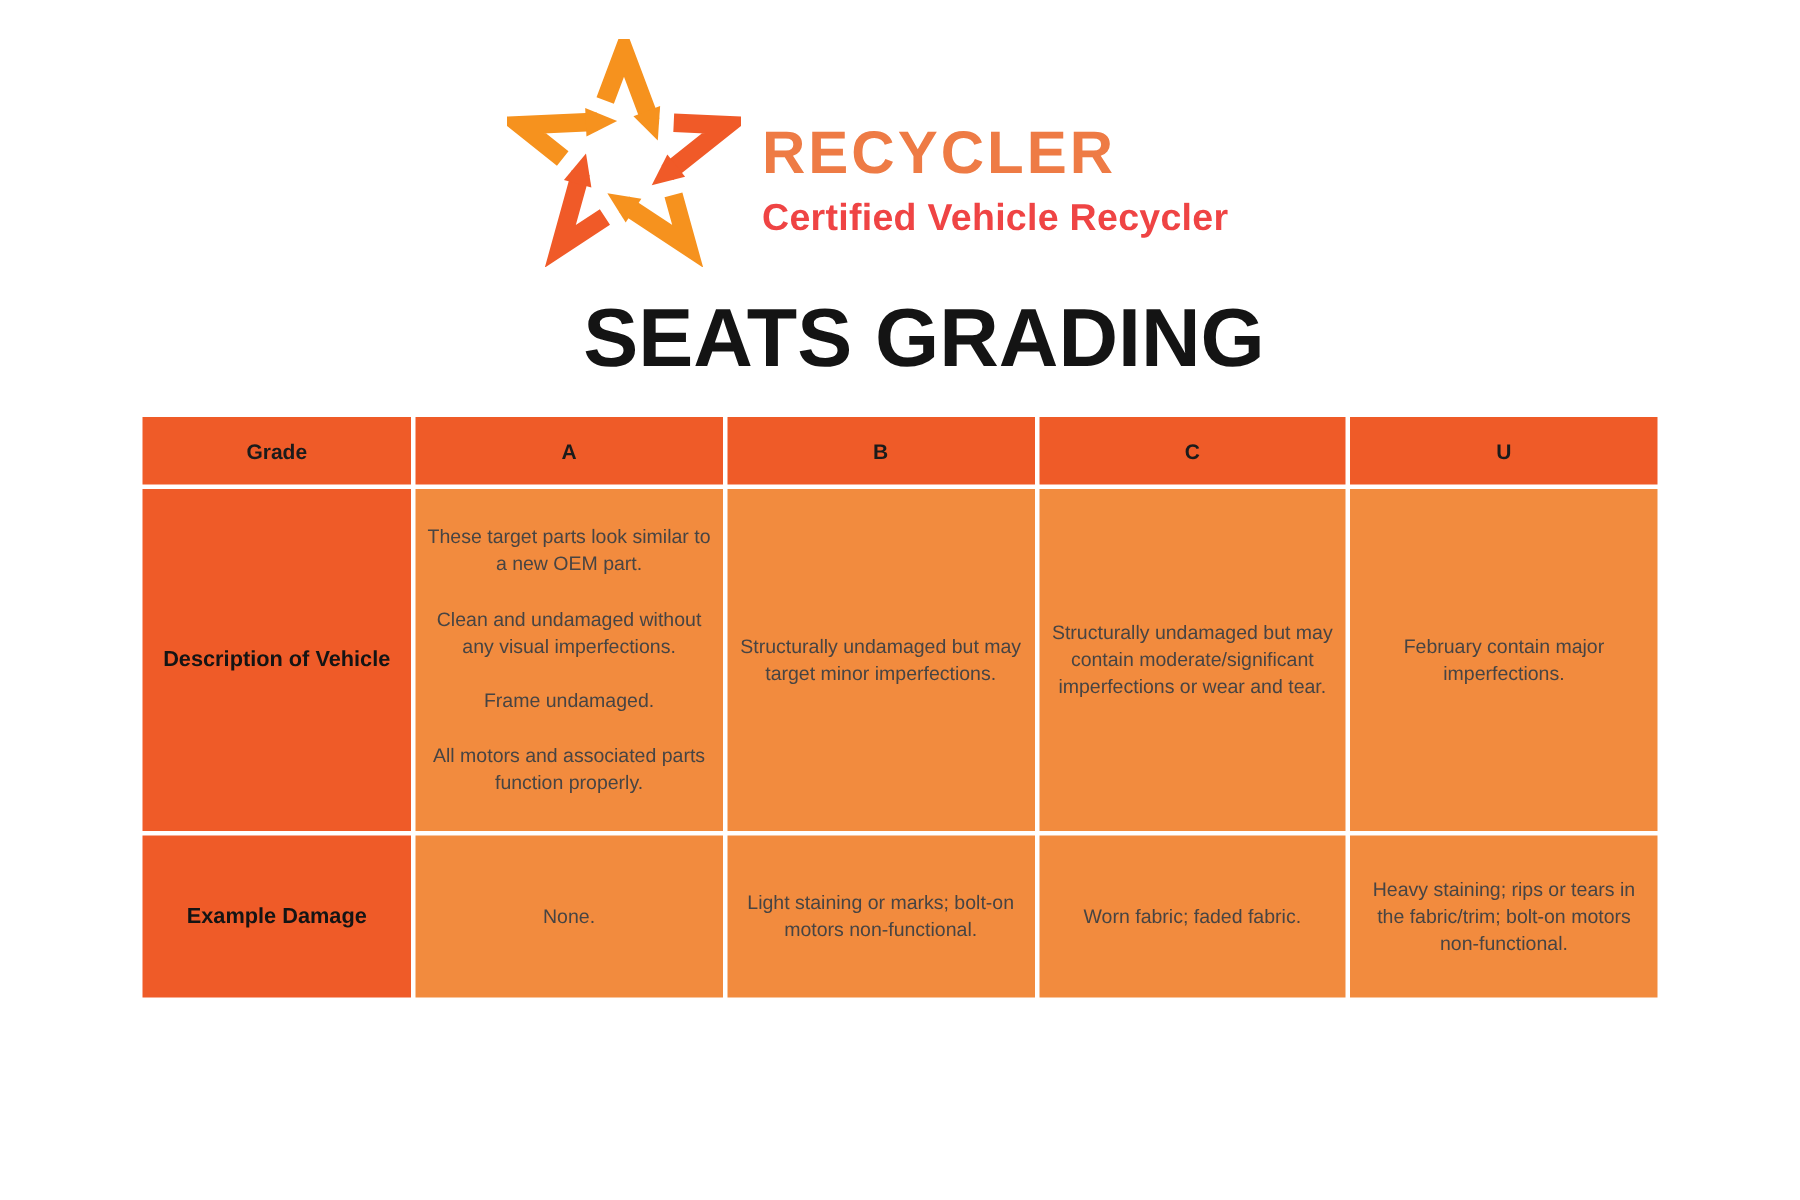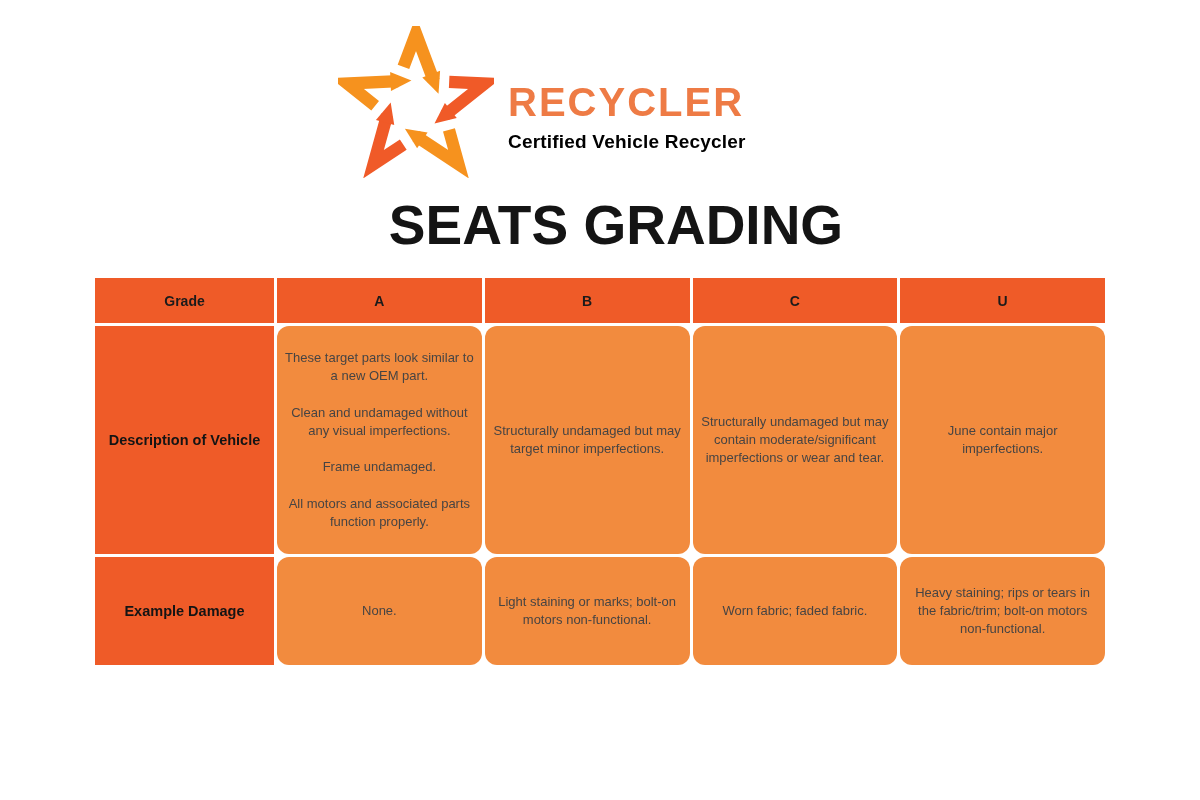--- a/index.html
+++ b/index.html
@@ -10,22 +10,22 @@
   }
   
   .logo{position:absolute;left:338px;top:26px;display:flex;align-items:flex-start;}
   .logo svg{width:156px;height:152px;display:block;}
   .logo-text{margin-left:14px;padding-top:56px;}
   .brand{
     font-size:40px;font-weight:bold;letter-spacing:2px;line-height:1;
     color:#EE7B45;
   }
   .tagline{
-    margin-top:9px;font-size:19px;font-weight:bold;letter-spacing:.2px;
-    color:#000000;
+    margin-top:9px;font-size:25px;font-weight:bold;letter-spacing:.2px;
+    color:#ef4444;
   }
   
   .page-title{
     position:absolute;top:193px;left:16px;width:1200px;text-align:center;
     font-size:55px;font-weight:800;color:#141414;letter-spacing:0px;
   }
   
   .grading-table{
     position:absolute;left:95px;top:278px;width:1010px;
     display:grid;
@@ -37,21 +37,20 @@
     display:flex;align-items:center;justify-content:center;
     text-align:center;padding:16px 8px;box-sizing:border-box;
   }
   .dark{background:#EF5B28;}
   .light{background:#F28B3E;}
   .th{font-size:14px;font-weight:bold;color:#1B1B1B;}
   .row-label{font-size:14.5px;font-weight:bold;color:#141414;padding:4px 4px;}
   .data{
     font-size:13px;line-height:1.4;color:#474443;
     white-space:pre-line;
-    border-radius:12px;
   }
 </style>
 </head>
 <body>
 
 <div class="logo">
   <svg viewBox="0 0 160 160" aria-hidden="true">
     <defs>
       <marker id="ah-light" markerUnits="userSpaceOnUse" markerWidth="30" markerHeight="30" refX="9" refY="13" orient="auto">
         <path d="M1,3 L23,13 L1,23 Z" fill="#F6921E"></path>
@@ -86,20 +85,20 @@
   <div class="cell dark row-label">Description of Vehicle</div>
   <div class="cell light data">These target parts look similar to a new OEM part.
 
 Clean and undamaged without any visual imperfections.
 
 Frame undamaged.
 
 All motors and associated parts function properly.</div>
   <div class="cell light data">Structurally undamaged but may target minor imperfections.</div>
   <div class="cell light data">Structurally undamaged but may contain moderate/significant imperfections or wear and tear.</div>
-  <div class="cell light data">June contain major imperfections.</div>
+  <div class="cell light data">February contain major imperfections.</div>
 
   <div class="cell dark row-label">Example Damage</div>
   <div class="cell light data">None.</div>
   <div class="cell light data">Light staining or marks; bolt-on motors non-functional.</div>
   <div class="cell light data">Worn fabric; faded fabric.</div>
   <div class="cell light data">Heavy staining; rips or tears in the fabric/trim; bolt-on motors non-functional.</div>
 </div>
 
 </body></html>

